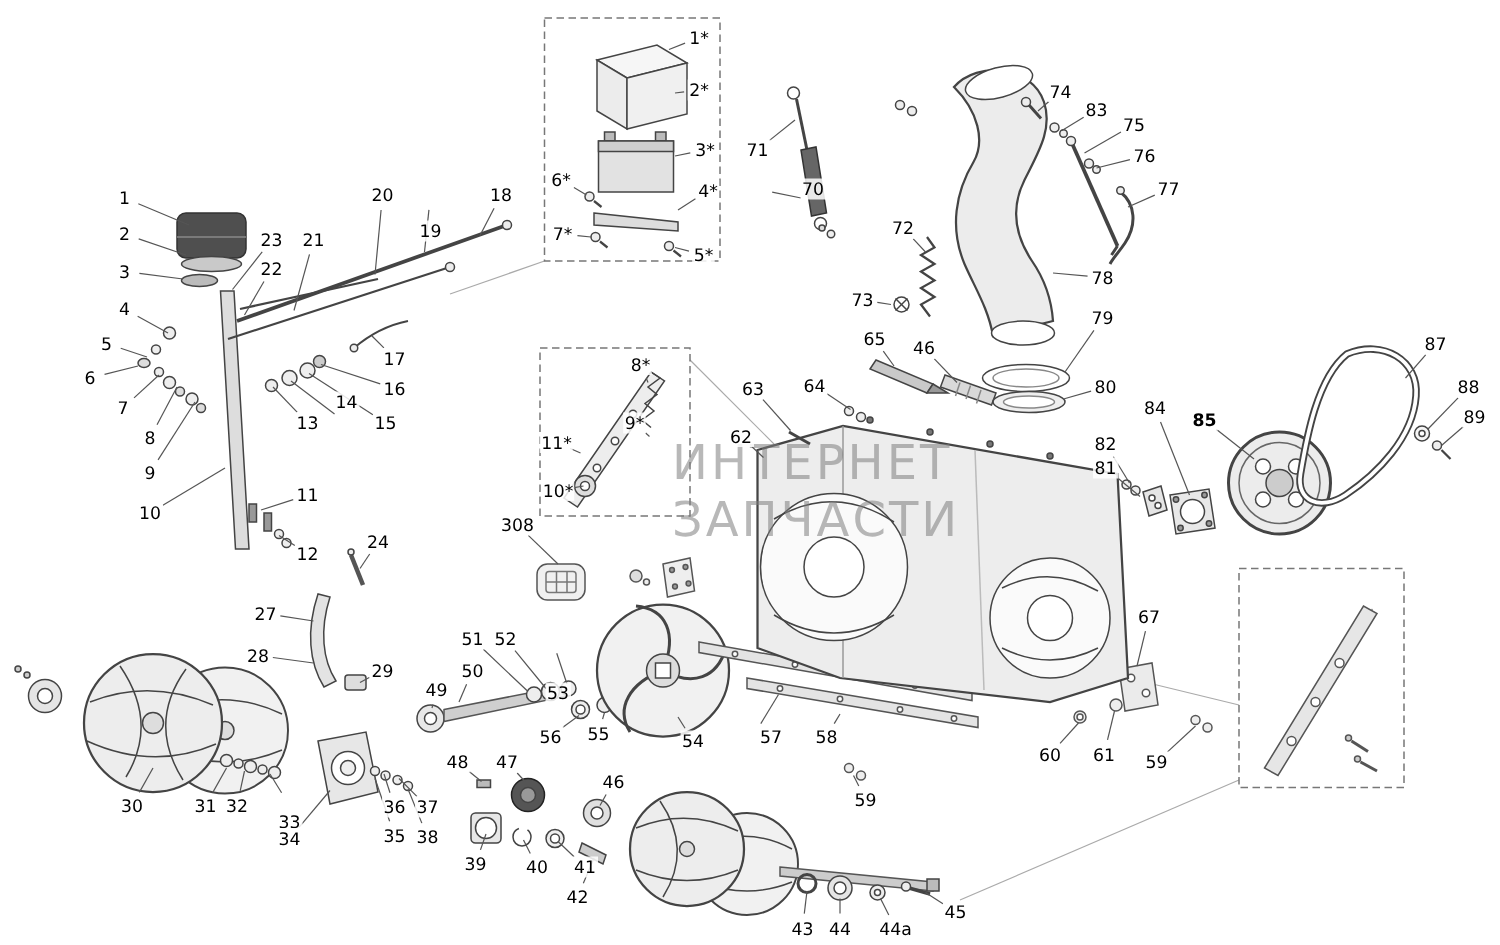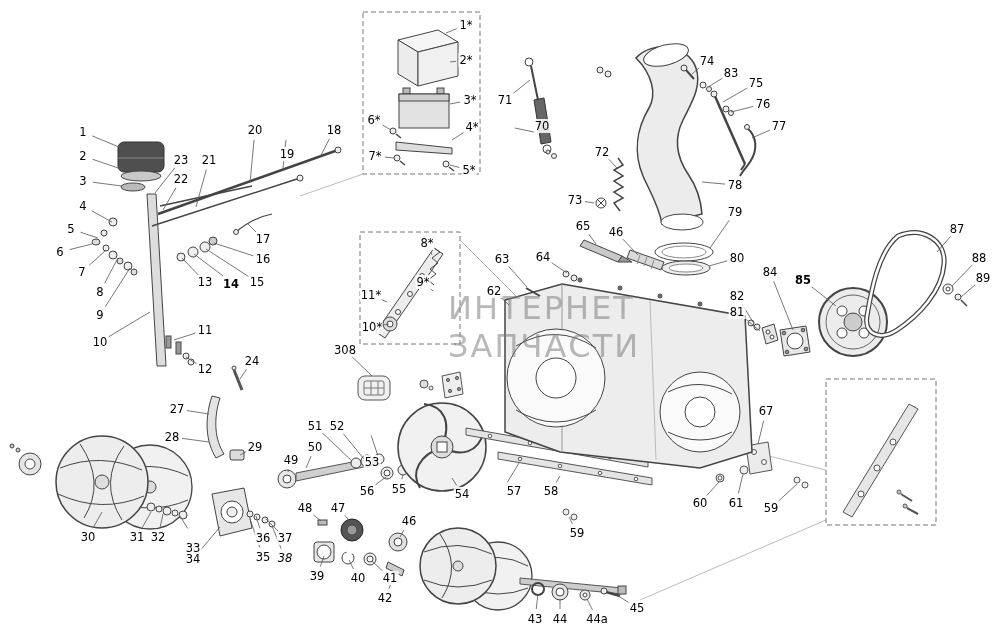--- a/index.html
+++ b/index.html
@@ -450,21 +450,21 @@
       <span class="part-label" style="left: 83px; top: 206px;">4</span>
       <span class="part-label" style="left: 71px; top: 229px;">5</span>
       <span class="part-label" style="left: 60px; top: 252px;">6</span>
       <span class="part-label" style="left: 82px; top: 272px;">7</span>
       <span class="part-label" style="left: 100px; top: 292px;">8</span>
       <span class="part-label" style="left: 100px; top: 315px;">9</span>
       <span class="part-label" style="left: 100px; top: 342px;">10</span>
       <span class="part-label" style="left: 205px; top: 330px;">11</span>
       <span class="part-label" style="left: 205px; top: 369px;">12</span>
       <span class="part-label" style="left: 205px; top: 282px;">13</span>
-      <span class="part-label" style="left: 231px; top: 284px; font-weight: bold;">14</span>
+      <span class="part-label" style="left: 231px; top: 268px;">14</span>
       <span class="part-label" style="left: 257px; top: 282px;">15</span>
       <span class="part-label" style="left: 263px; top: 259px;">16</span>
       <span class="part-label" style="left: 263px; top: 239px;">17</span>
       <span class="part-label" style="left: 334px; top: 130px;">18</span>
       <span class="part-label" style="left: 287px; top: 130px; margin-top: 24px;">19</span>
       <span class="part-label" style="left: 255px; top: 130px;">20</span>
       <span class="part-label" style="left: 209px; top: 160px;">21</span>
       <span class="part-label" style="left: 181px; top: 179px;">22</span>
       <span class="part-label" style="left: 181px; top: 160px;">23</span>
       <span class="part-label" style="left: 252px; top: 361px;">24</span>
@@ -472,21 +472,21 @@
       <span class="part-label" style="left: 172px; top: 437px;">28</span>
       <span class="part-label" style="left: 255px; top: 447px;">29</span>
       <span class="part-label" style="left: 88px; top: 537px;">30</span>
       <span class="part-label" style="left: 137px; top: 537px;">31</span>
       <span class="part-label" style="left: 158px; top: 537px;">32</span>
       <span class="part-label" style="left: 193px; top: 548px;">33</span>
       <span class="part-label" style="left: 193px; top: 559px;">34</span>
       <span class="part-label" style="left: 263px; top: 557px;">35</span>
       <span class="part-label" style="left: 263px; top: 538px;">36</span>
       <span class="part-label" style="left: 285px; top: 538px;">37</span>
-      <span class="part-label" style="left: 285px; top: 558px; font-style: italic;">38</span>
+      <span class="part-label" style="left: 285px; top: 558px;">38</span>
       <span class="part-label" style="left: 317px; top: 576px;">39</span>
       <span class="part-label" style="left: 358px; top: 578px;">40</span>
       <span class="part-label" style="left: 390px; top: 578px;">41</span>
       <span class="part-label" style="left: 385px; top: 598px;">42</span>
       <span class="part-label" style="left: 535px; top: 619px;">43</span>
       <span class="part-label" style="left: 560px; top: 619px;">44</span>
       <span class="part-label" style="left: 597px; top: 619px;">44a</span>
       <span class="part-label" style="left: 637px; top: 608px;">45</span>
       <span class="part-label" style="left: 409px; top: 521px;">46</span>
       <span class="part-label" style="left: 338px; top: 508px;">47</span>

